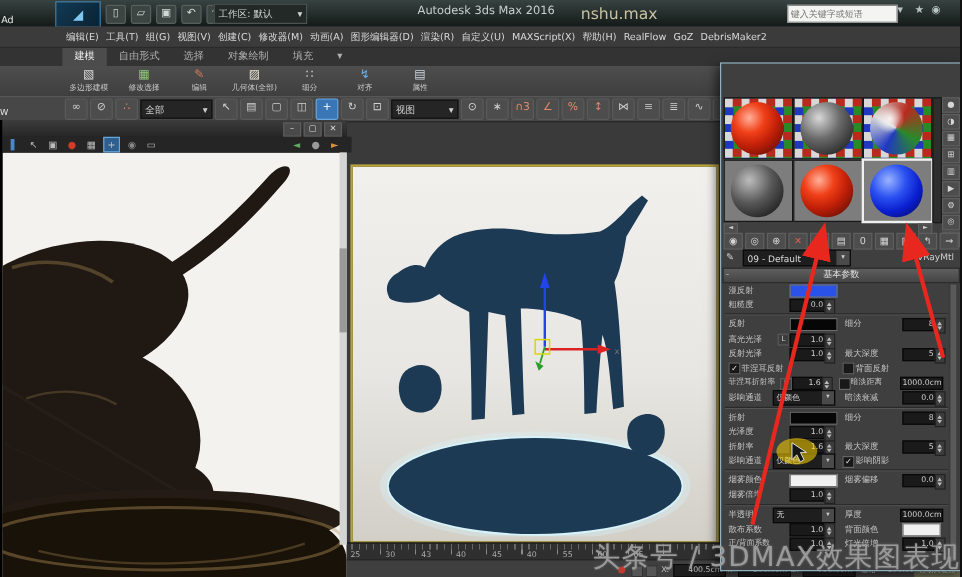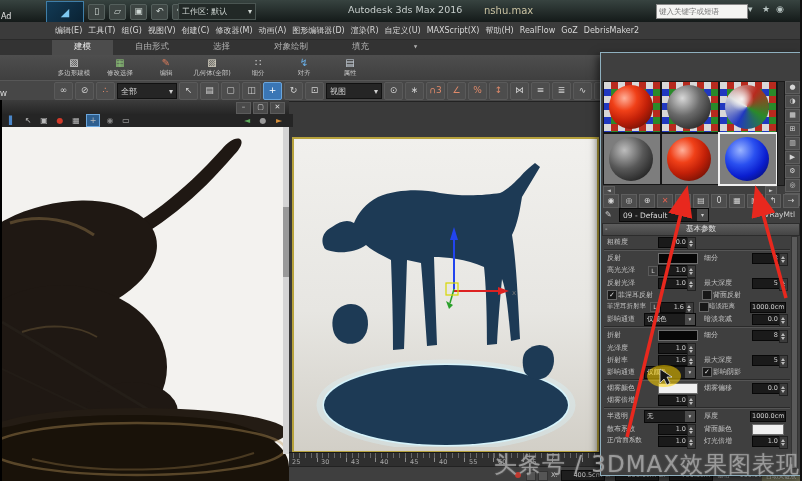--- a/index.html
+++ b/index.html
@@ -9,29 +9,29 @@
   
   .titlebar{left:0;top:0;width:802px;height:22px;background:linear-gradient(180deg,#374340,#141a19);z-index:4;}
   .logo{left:46px;top:1px;width:36px;height:20px;background:linear-gradient(135deg,#123a55,#0a2233);
     border:1px solid #3f7ea8;color:#7ec8f0;font-size:11px;display:flex;align-items:center;justify-content:center;}
   .qat{left:88px;top:4px;display:flex;gap:4px;}
   .qi{width:15px;height:14px;background:#3d4543;border:1px solid #55605d;border-radius:2px;
     color:#cfd8d5;font-size:9px;line-height:13px;text-align:center;}
   .wsbox{left:178px;top:3px;width:70px;height:15px;background:#22292:7;background:#222927;border:1px solid #4a5552;
     color:#cfd6d3;font-size:8px;display:flex;align-items:center;justify-content:space-between;padding:0 3px;}
   .apptitle{left:348px;top:4px;color:#c8cfcd;font-size:9.5px;white-space:nowrap;}
-  .filename{left:484px;top:5px;color:#c9c2a2;font-size:10px;white-space:nowrap;}
+  .filename{left:484px;top:5px;color:#c9c2a2;font-size:13px;white-space:nowrap;}
   .search{left:656px;top:4px;width:86px;height:13px;background:#f4f4f2;border:1px solid #888;
     font-size:7.5px;color:#333;padding:0 2px;font-family:"DejaVu Sans",sans-serif;}
   .ic-ic{top:4px;color:#b8c4c2;font-size:9px;}
   .menubar{left:0;top:22px;width:802px;height:17px;background:#3b3b3b;border-bottom:1px solid #2a2a2a;
     display:flex;align-items:center;padding-left:52px;z-index:4;white-space:nowrap;overflow:hidden;}
   .mitem{padding:0 3px;font-size:8px;color:#d8d8d8;}
   .ribtabs{left:0;top:40px;width:802px;height:15px;background:#333;display:flex;padding-left:52px;z-index:4;}
-  .rtab{padding:0 22px;font-size:8.5px;color:#b0b0b0;line-height:15px;font-family:Liberation Mono, monospace;}
+  .rtab{padding:0 10px;font-size:8.5px;color:#b0b0b0;line-height:15px;}
   .rtab.on{background:#4c4c4c;color:#ececec;}
   .ribbon{left:0;top:55px;width:802px;height:25px;background:linear-gradient(180deg,#4e4e4e,#3f3f3f);
     display:flex;padding-left:52px;gap:2px;z-index:4;}
   .rbtn{width:44px;display:flex;flex-direction:column;align-items:center;justify-content:center;}
   .rico{font-size:10px;line-height:12px;}
   .rlab{font-size:6.5px;color:#c8c8c8;max-width:42px;overflow:hidden;white-space:nowrap;}
   .maintb{left:0;top:80px;width:802px;height:20px;background:#474747;border-top:1px solid #575757;
     border-bottom:1px solid #222;display:flex;align-items:center;gap:2px;padding-left:54px;z-index:4;}
   .ti{width:17px;height:16px;background:#4d4d4d;border:1px solid #5a5a5a;border-radius:2px;color:#d0d0d0;
     font-size:9px;line-height:15px;text-align:center;flex:none;}
@@ -412,20 +412,24 @@
       <span class="a">▾</span>
     </div>
     <span class="abs" style="left:128px;top:157px;width:66px;text-align:right;font-size:7.5px;color:#cfcfcf">VRayMtl</span>
 
     <div class="abs rollhdr">
       <span class="rollminus">-</span>
       <span>基本参数</span>
     </div>
     <div class="abs params">
 
+      <div class="prow">
+        <span class="pl" style="left:5px">漫反射</span>
+        <span class="sw" style="left: 56px; width: 38px; background: rgb(42, 82, 232);"></span>
+      </div>
 
       <div class="prow">
         <span class="pl" style="left:5px">粗糙度</span>
         <span class="pv" style="left:56px;width:26px">0.0</span>
         <span class="sp" style="left:85px"></span>
       </div>
       <div class="sep"></div>
 
       <div class="prow">
         <span class="pl" style="left:5px">反射</span>

